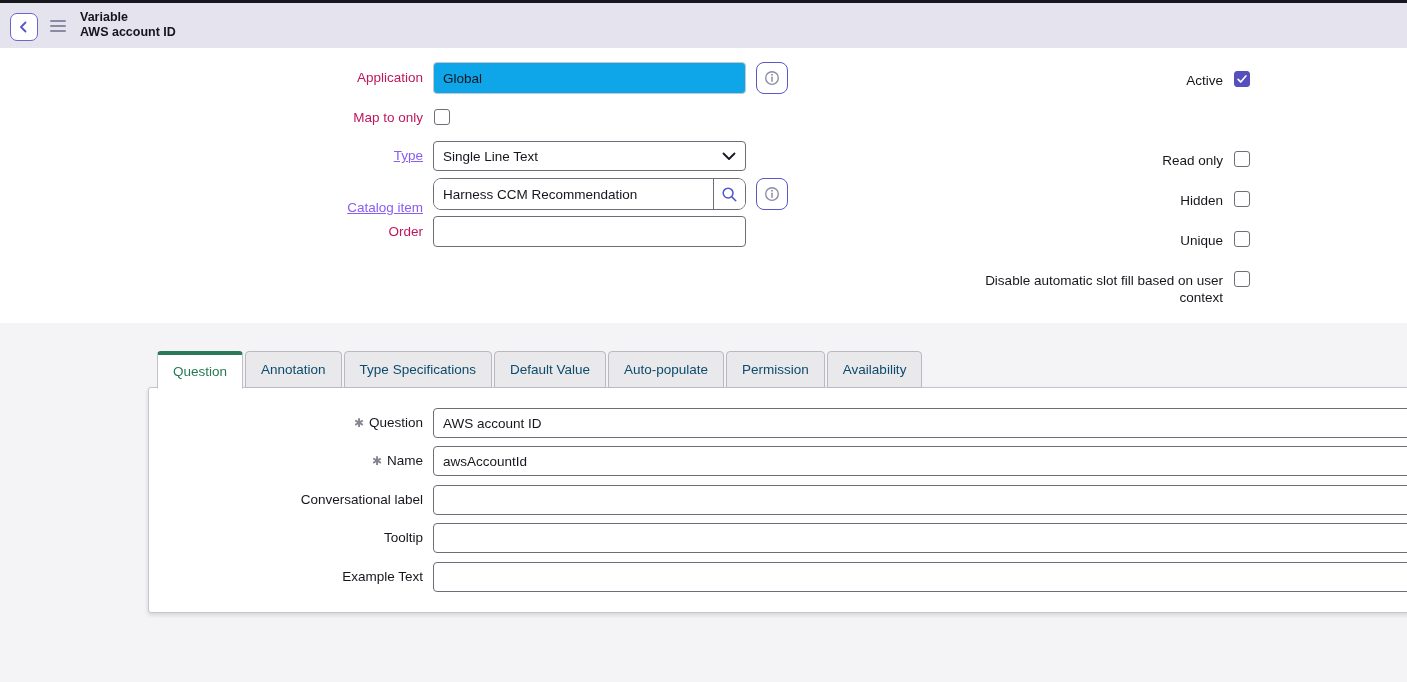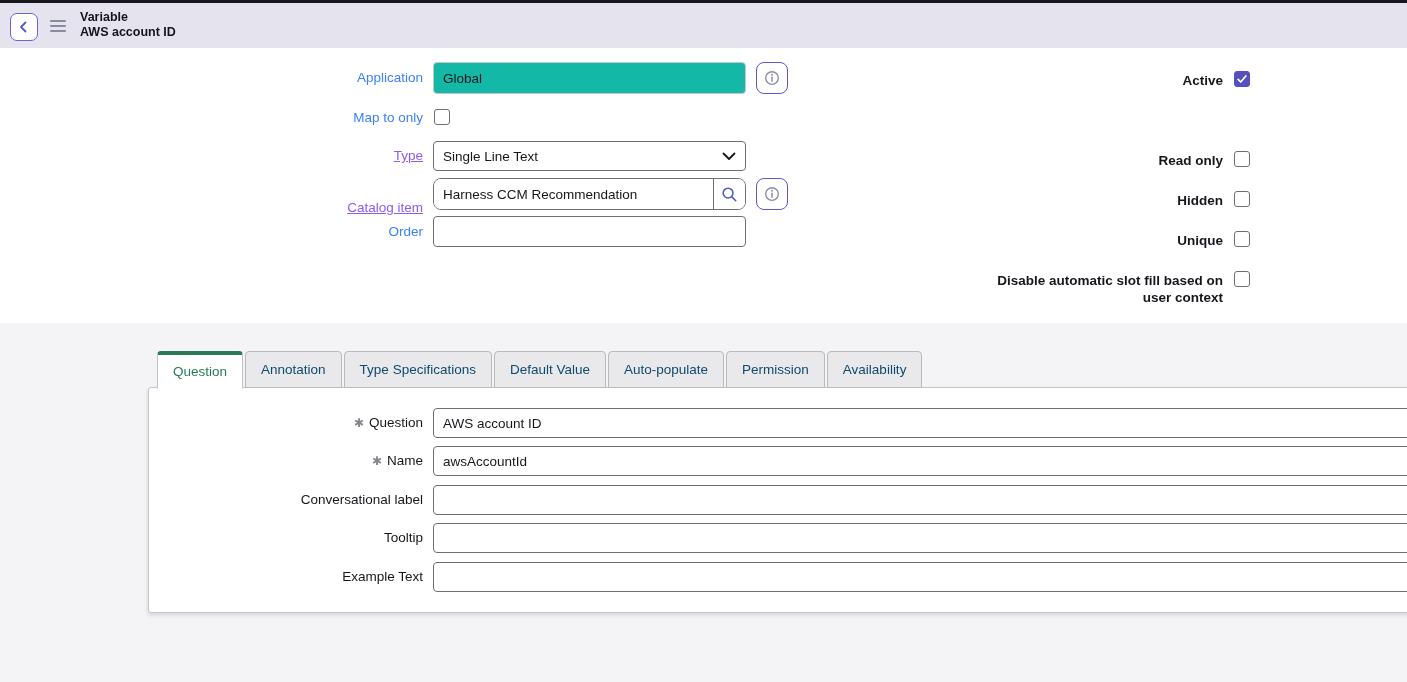--- a/index.html
+++ b/index.html
@@ -10,44 +10,44 @@
   
   .top-strip { position:absolute; left:0; top:0; width:100%; height:3px; background:#16161f; }
   .header { position:absolute; left:0; top:3px; width:100%; height:45px; background:#e4e3ee; }
   .back-btn { position:absolute; left:10px; top:10px; width:28px; height:28px; background:#ffffff;
               border:1.5px solid #6a66cc; border-radius:7px; display:flex; align-items:center; justify-content:center; cursor:pointer; }
   .hamburger { position:absolute; left:50px; top:17px; width:16px; height:12px; display:flex; flex-direction:column; justify-content:space-between; cursor:pointer; }
   .hamburger span { display:block; height:2px; background:#8a8aa2; border-radius:1px; }
   .title-block { position:absolute; left:80px; top:7px; font-size:12.5px; font-weight:700; line-height:15px; color:#15151c; }
 
   
-  .fld-label { position:absolute; left:100px; width:323px; text-align:right; font-size:13.5px; color:#3b82f6; }
+  .fld-label { position:absolute; left:100px; width:323px; text-align:right; font-size:13.5px; color:#be185d; }
   .fld-label.link { color:#8b5cf6; text-decoration:underline; cursor:pointer; }
   .txt-input { position:absolute; left:433px; width:313px; border:1px solid #6e6e78; border-radius:4px;
                font-family:"Liberation Sans", sans-serif; font-size:13.5px; color:#16161d; padding:0 9px; background:#fff; }
-  .txt-input.readonly { background:#14b8a6; border-color:#c6c6cc; }
+  .txt-input.readonly { background:#0ea5e9; border-color:#c6c6cc; }
   .info-btn { position:absolute; left:756px; width:32px; height:32px; background:#fff; border:1.5px solid #5b57c7;
               border-radius:8px; display:flex; align-items:center; justify-content:center; cursor:pointer; }
   .selectbox { position:absolute; left:433px; width:313px; height:30px; border:1px solid #6e6e78; border-radius:4px;
                background:#fff; display:flex; align-items:center; padding:0 9px; font-size:13.5px; cursor:pointer; }
   .selectbox svg { position:absolute; right:9px; }
   .ref-wrap { position:absolute; left:433px; top:178px; width:313px; height:32px; border:1px solid #6e6e78; border-radius:8px;
               background:#fff; display:flex; align-items:stretch; overflow:hidden; }
   .ref-wrap input { flex:1; border:none; outline:none; font-family:"Liberation Sans", sans-serif; font-size:13.5px; color:#16161d; padding:0 9px; min-width:0; }
   .ref-search { flex:0 0 32px; border-left:1px solid #6e6e78; display:flex; align-items:center; justify-content:center; cursor:pointer; background:#fff; }
 
   .checkbox { width:16px; height:16px; border:1px solid #6e6e78; border-radius:3px; background:#fff; flex:0 0 16px; cursor:pointer;
               display:flex; align-items:center; justify-content:center; }
   .checkbox svg { display:none; }
   .checkbox.checked { background:#564fbe; border-color:#564fbe; }
   .checkbox.checked svg { display:block; }
   .cb-standalone { position:absolute; left:434px; }
 
   .right-row { position:absolute; left:900px; width:350px; display:flex; justify-content:flex-end; align-items:flex-start; gap:11px; }
-  .right-row .rlabel { font-size:13.5px; line-height:17px; text-align:right; padding-top:0.5px;font-weight:bold; }
+  .right-row .rlabel { font-size:13.5px; line-height:17px; text-align:right; padding-top:0.5px; }
   .right-row .rlabel.narrow { max-width:245px; }
 
   
   .lower-bg { position:absolute; left:0; top:323px; width:100%; height:359px; background:#f4f4f6; }
   .tabbar { position:absolute; left:157px; top:351px; height:37px; display:flex; gap:2px; z-index:3; }
   .tab { height:37px; padding:0 15px; background:#e9e9eb; border:1px solid #b9b9bf; border-radius:4px 4px 0 0;
          font-size:13.5px; color:#0c4a6e; display:flex; align-items:center; cursor:pointer; white-space:nowrap; }
   .tab.active { background:#ffffff; color:#267a56; border:1px solid #c0c0c8; border-top:4px solid #2a7a57;
                 border-bottom:1px solid #ffffff; height:38px; }
   .panel { position:absolute; left:148px; top:387px; width:1275px; height:226px; background:#ffffff;

